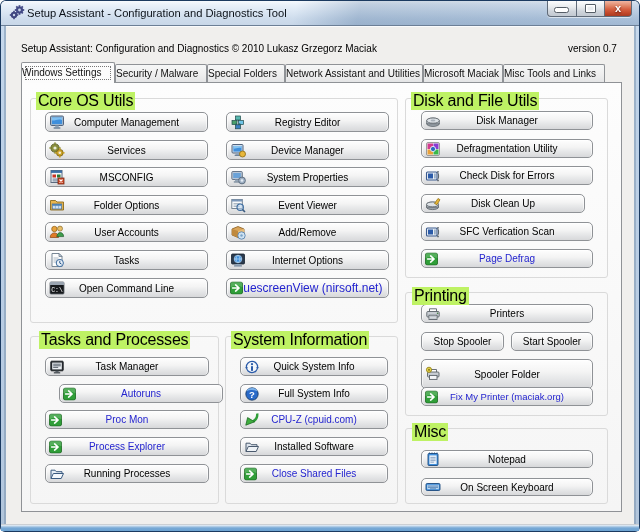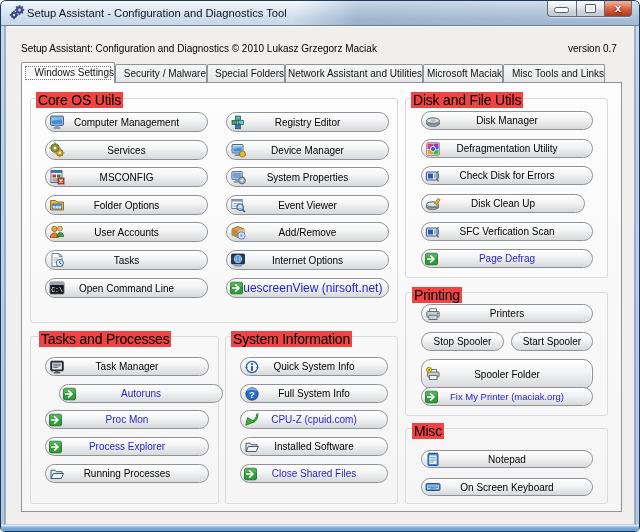--- a/index.html
+++ b/index.html
@@ -11,27 +11,27 @@
 .title{position:absolute;left:27px;top:7px;font-size:11.2px;color:#0c1219;white-space:nowrap;z-index:5}
 .client{position:absolute;left:6px;top:26px;width:628px;height:498px;background:#f0efed;border-top:1px solid #fafbfc}
 .lbl{position:absolute;font-size:10px;color:#000;white-space:nowrap}
 .wb{position:absolute;top:1px;height:16px;z-index:6;border:1px solid #606b79;border-top:none;background:linear-gradient(to bottom,#fdfdfe 0%,#e8ebee 40%,#ced4db 70%,#c2c9d1 100%);box-shadow:0 1px 0 rgba(255,255,255,.55)}
 .wb.min{left:547px;width:29px;border-radius:0 0 0 4px;border-right:none}
 .wb.max{left:576px;width:28px;border-right:none}
 .wb.cls{left:604px;width:28px;border-radius:0 0 4px 0;background:linear-gradient(to bottom,#f0b5a1 0%,#e28d70 28%,#d55f40 55%,#c04628 82%,#a83b22 100%)}
 .minbar{position:absolute;left:6px;top:6px;width:15px;height:6px;background:#fff;border:1px solid #555d66;border-radius:2.5px}
 .maxsq{position:absolute;left:8px;top:3px;width:11px;height:9px;background:#e8ebee;border:1px solid #555d66;border-radius:1px;box-shadow:inset 0 0 0 1.5px #fff}
 .xx{position:absolute;left:0;top:0px;width:100%;text-align:center;font-size:11px;font-weight:bold;color:#fff;text-shadow:0 1px 2px rgba(60,10,5,.8);line-height:15px}
-.tab{position:absolute;height:18px;top:64px;background:linear-gradient(to bottom,#f6f7f7 0%,#efefef 55%,#e4e5e6 100%);border:1px solid #8f9296;border-bottom:none;border-radius:2px 2px 0 0;font-size:10px;text-align:right;color:#111;line-height:17px;white-space:nowrap}
+.tab{position:absolute;height:18px;top:64px;background:linear-gradient(to bottom,#f6f7f7 0%,#efefef 55%,#e4e5e6 100%);border:1px solid #8f9296;border-bottom:none;border-radius:2px 2px 0 0;font-size:10px;text-align:left;color:#111;line-height:17px;white-space:nowrap}
 .tab.on{top:62px;height:21px;background:#fcfcfc;z-index:3;line-height:19px}
 .focus{position:absolute;inset:3px 3px 3px 3px;border:1px dotted #777}
 .pane{position:absolute;left:21px;top:82px;width:601px;height:430px;border:1px solid #8f9296;background:linear-gradient(to bottom,#fdfdfd,#f5f5f5)}
 .grp{position:absolute;border:1px solid #dadada;border-radius:3px}
-.glab{position:absolute;font-size:14px;letter-spacing:-0.2px;color:#000;background:#ef4444;padding:0 2px;white-space:nowrap;z-index:2}
-.b{position:absolute;border:1px solid #8f9296;border-radius:10px;font-size:10px;color:#000;text-align:left;background:linear-gradient(to bottom,#fefefe 0%,#f4f4f4 42%,#e9eaeb 62%,#d7d8da 100%);box-shadow:inset 0 1px 0 rgba(255,255,255,.9), inset 1px 0 0 rgba(255,255,255,.6), inset -1px 0 0 rgba(255,255,255,.6);display:flex;align-items:center;justify-content:center;white-space:nowrap}
+.glab{position:absolute;font-size:16px;letter-spacing:-0.2px;color:#000;background:#bef264;padding:0 2px;white-space:nowrap;z-index:2}
+.b{position:absolute;border:1px solid #8f9296;border-radius:5px;font-size:10px;color:#000;text-align:left;background:linear-gradient(to bottom,#fefefe 0%,#f4f4f4 42%,#e9eaeb 62%,#d7d8da 100%);box-shadow:inset 0 1px 0 rgba(255,255,255,.9), inset 1px 0 0 rgba(255,255,255,.6), inset -1px 0 0 rgba(255,255,255,.6);display:flex;align-items:center;justify-content:center;white-space:nowrap}
 .b.lk{color:#2424cf}
 .b svg{position:absolute;left:3px;top:50%;transform:translateY(-50%)}
 .botband{position:absolute;left:1px;top:524px;width:638px;height:7px;background:linear-gradient(to bottom,#a8abaf 0,#eef3f8 1px,#c3d8ec 2px,#9cc0e0 3px,#78a9d6 4px,#6ba2d1 7px)}
 </style></head><body>
 <div class="win"></div>
 <div class="frame"></div>
 <div class="tbar"></div>
 <div class="tline"></div>
 <div class="client"></div>
 <div class="botband"></div>

